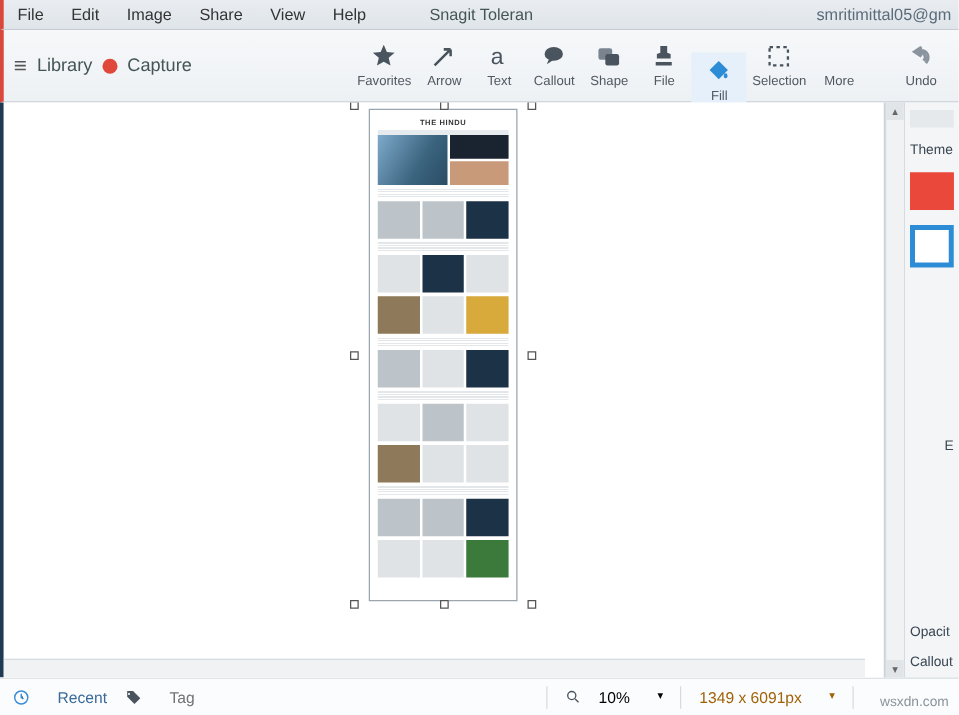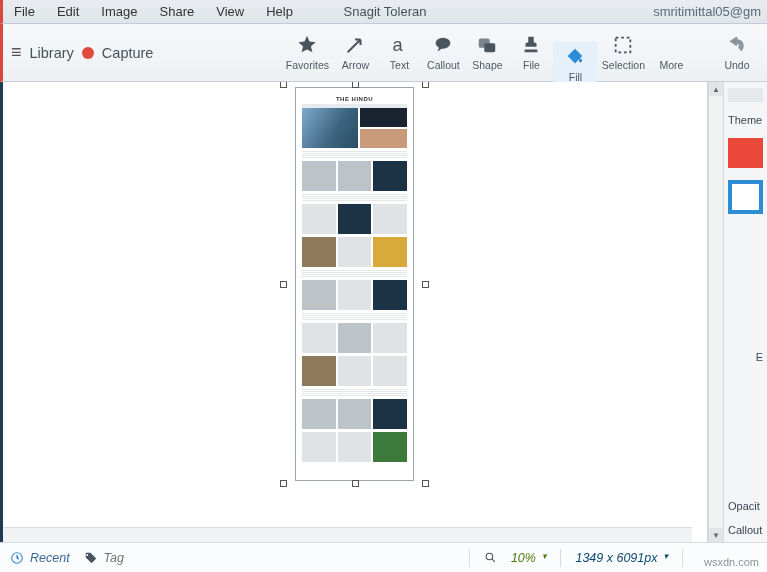--- a/index.html
+++ b/index.html
@@ -24,21 +24,21 @@
   .sc-right { width: 15px; background: #f0f2f4; border-left: 1px solid #d6dbdf; position: relative; }
   .sc-up, .sc-dn { position: absolute; left: 0; right: 0; height: 14px; background: #e2e5e8; color: #666; text-align: center; font-size: 9px; line-height: 14px; }
   .sc-up { top: 0; } .sc-dn { bottom: 0; }
   .sidepanel { width: 44px; background: #f3f5f7; border-left: 1px solid #d6dbdf; padding: 6px 4px; display: flex; flex-direction: column; align-items: stretch; gap: 12px; font-size: 11px; color: #3a4652; }
   .sp-hd { height: 14px; background: #e5e9ec; }
   .sw { height: 30px; border: 2px solid transparent; }
   .sw.red { background: #e9483b; border-color:#e9483b; }
   .sw.blue { border: 4px solid #2d8cd6; background:#fff; height:34px; }
   .sp-gap { flex: 1; }
   .statusbar { height: 30px; background: #fbfcfd; border-top: 1px solid #d6dbdf; display: flex; align-items: center; padding: 0 10px; gap: 14px; font-size: 12.5px; color: #3a6a9a; }
-  .statusbar .grp { display: flex; gap: 6px; font-style: italic; }
+  .statusbar .grp { display: flex; gap: 22px; }
   .sep { width: 1px; height: 18px; background: #d6dbdf; }
   .spacer { flex: 1; }
   .wm { position: absolute; right: 8px; bottom: 4px; font-size: 11px; color: #8a939b; }
   
   .thumb-wrap { position: absolute; left: 280px; top: 2px; width: 143px; height: 400px; }
   .thumb { position: absolute; left: 12px; top: 3px; right: 12px; bottom: 3px; background: #fff; border: 1px solid #9aa5ae; }
   .handle { position: absolute; width: 7px; height: 7px; background: #fff; border: 1px solid #555; }
   .h-tl { left: -3px; top: -3px; } .h-tr { right: -3px; top: -3px; }
   .h-bl { left: -3px; bottom: -3px; } .h-br { right: -3px; bottom: -3px; }
   .h-ml { left: -3px; top: 50%; margin-top:-3px; } .h-mr { right: -3px; top:50%; margin-top:-3px; }
@@ -253,26 +253,26 @@
     <span>Tag</span>
   </div>
   <div class="spacer"></div>
   <div class="sep"></div>
   <div class="grp" style="color:#4a545e">
     <svg width="13" height="13" viewBox="0 0 24 24">
         <circle cx="10" cy="10" r="6" fill="none" stroke="#4a545e" stroke-width="2"></circle>
         <path stroke="#4a545e" stroke-width="2" d="M15 15l5 5"></path>
       </svg>
   </div>
-  <div class="grp" style="color:#4d7c0f">
+  <div class="grp" style="color:#000000">
     <span>10%</span>
       <span style="font-size:9px">▾</span>
   </div>
   <div class="sep"></div>
-  <div class="grp" style="color:#0c4a6e">
+  <div class="grp" style="color:#a16207">
     <span>1349 x 6091px</span>
       <span style="font-size:9px">▾</span>
   </div>
   <div class="sep"></div>
   <div style="width:60px"></div>
 </div>
 
 <div class="wm">wsxdn.com</div>
 
 </body></html>

